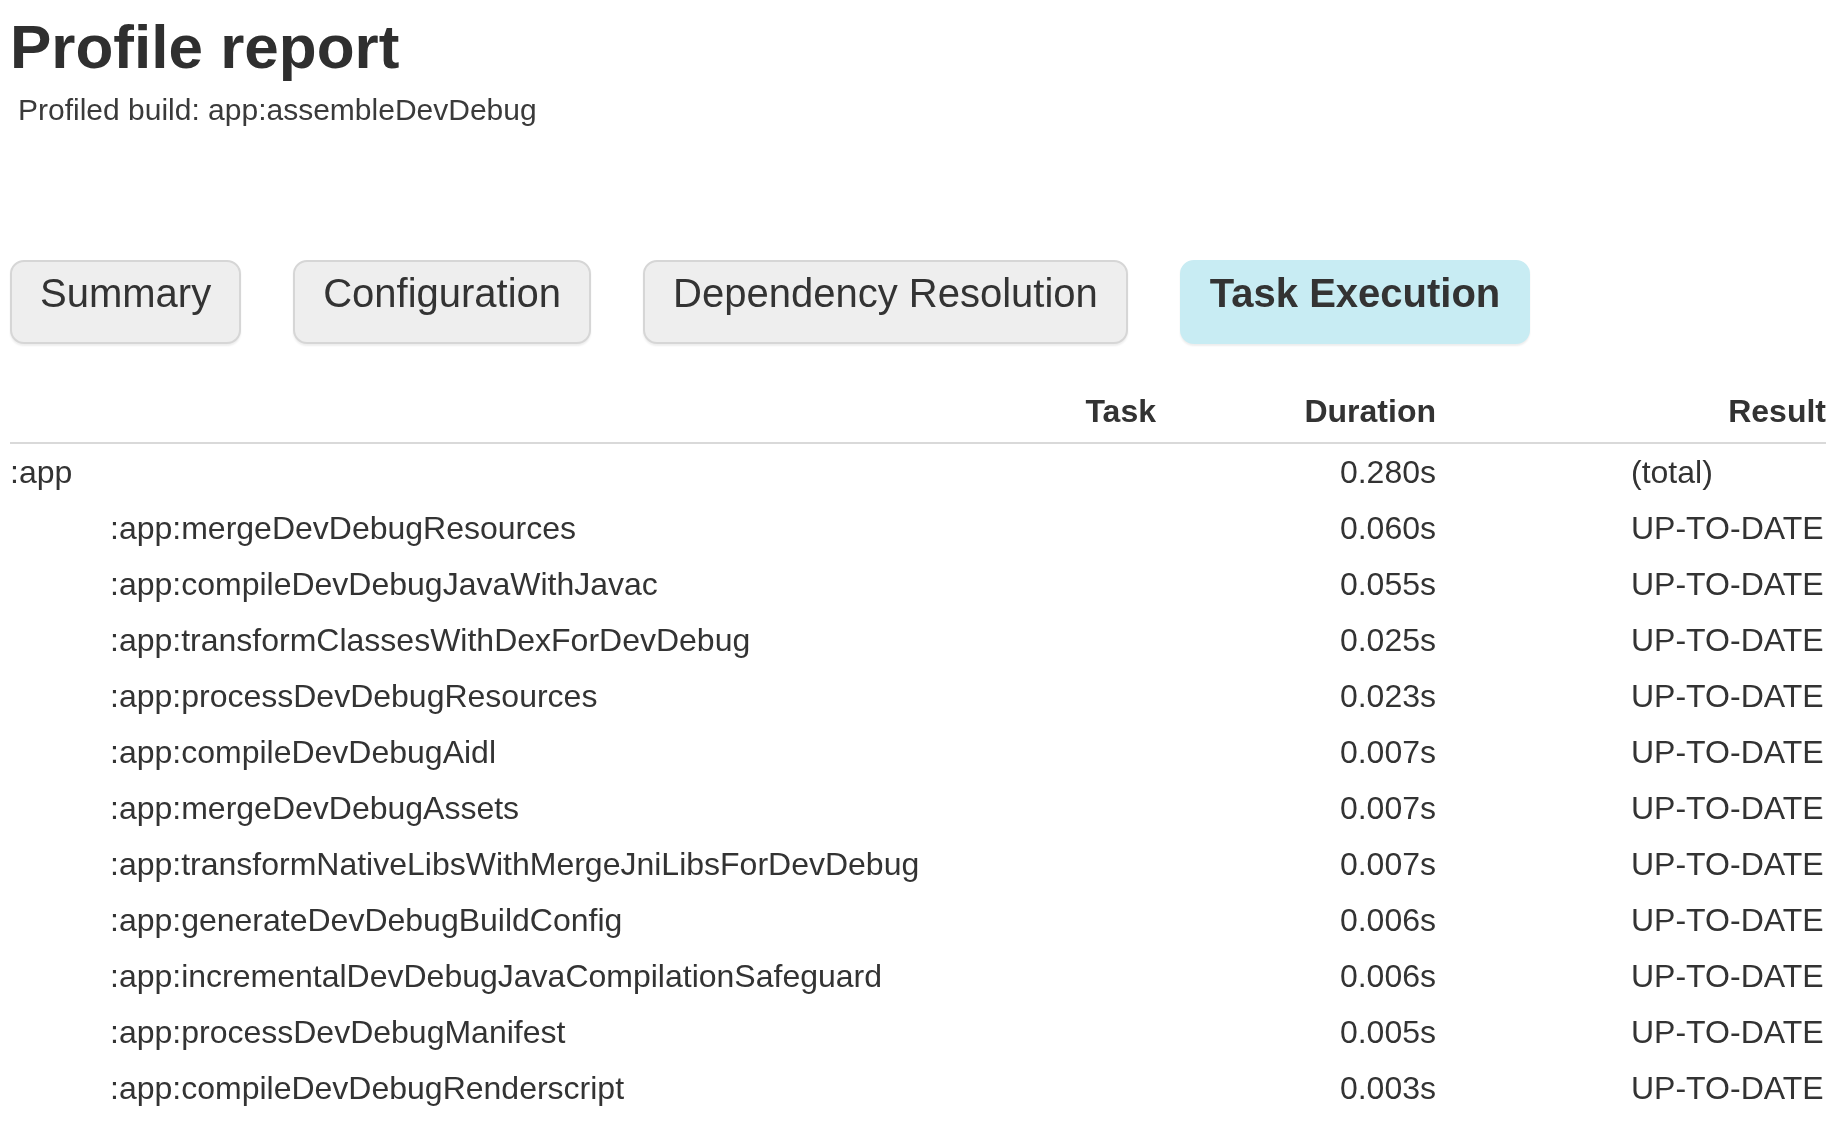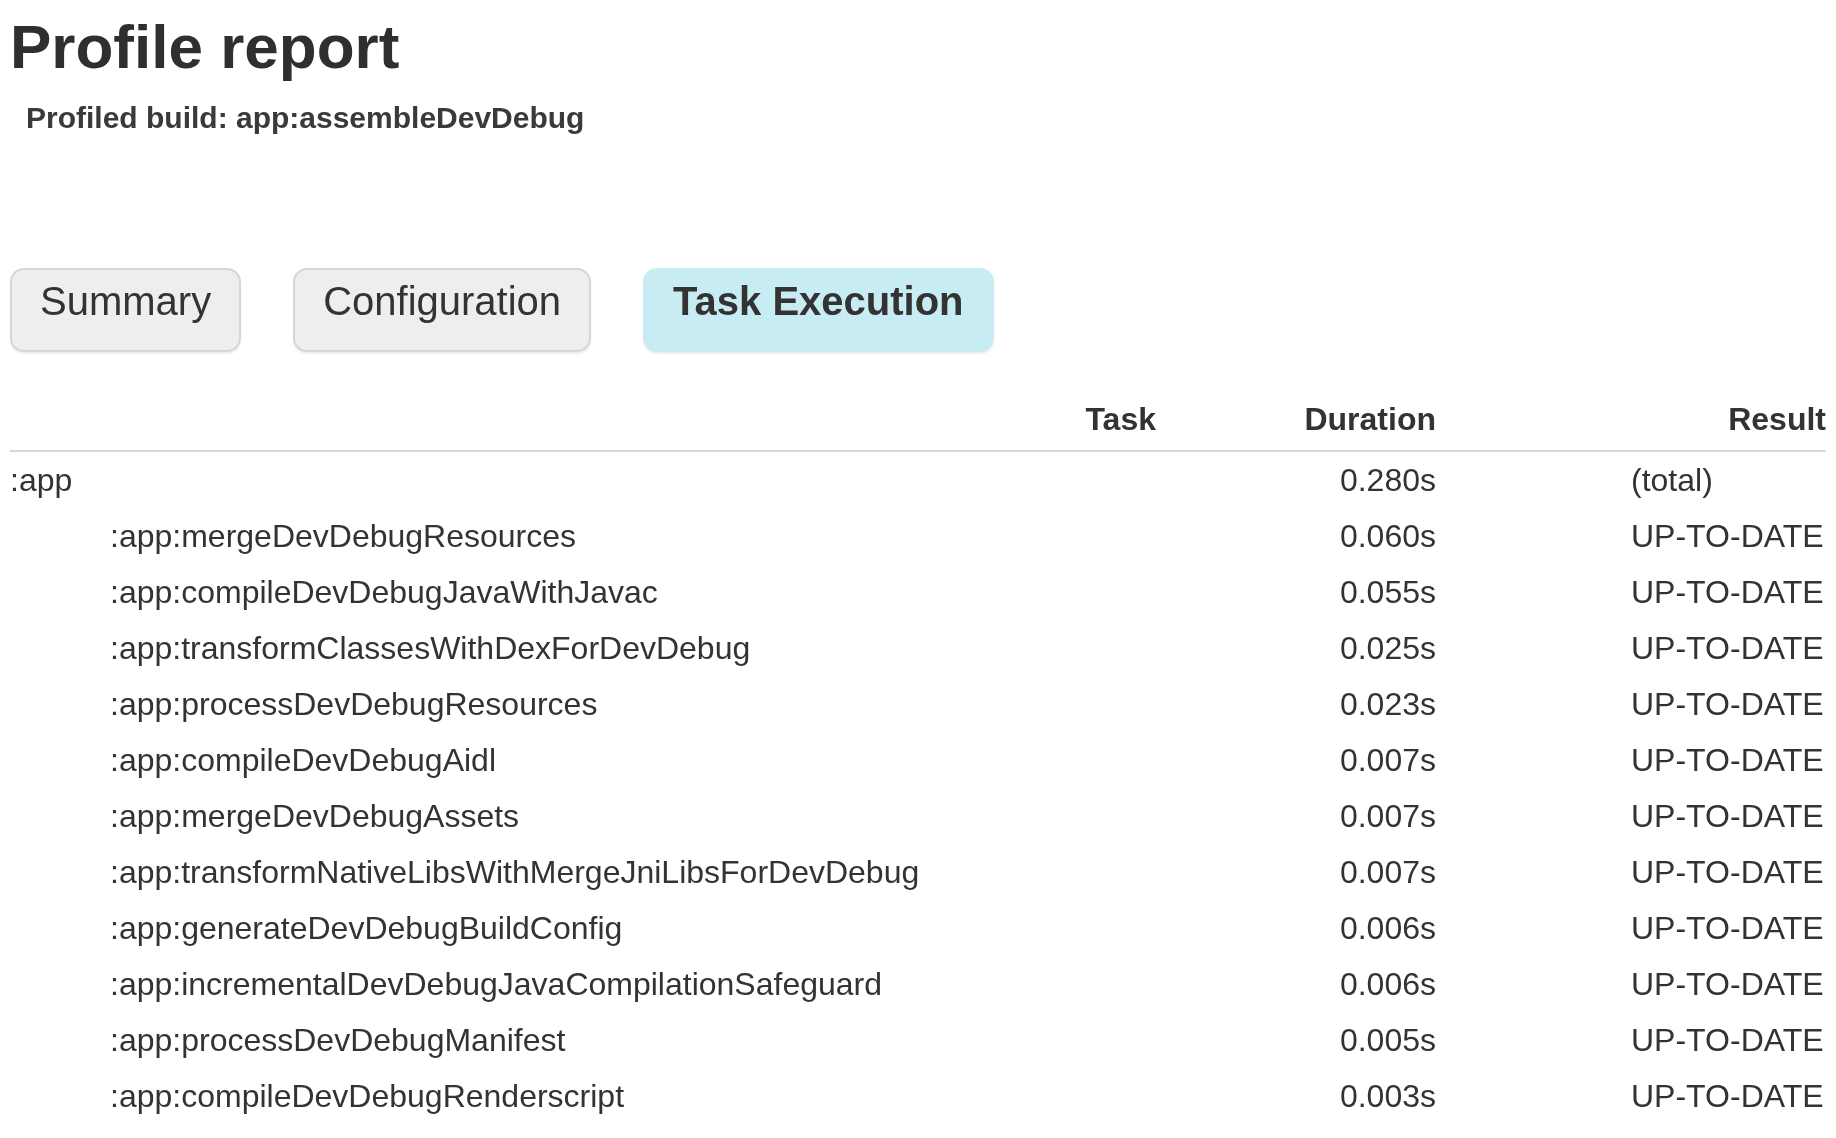--- a/index.html
+++ b/index.html
@@ -21,25 +21,24 @@
     overflow: hidden;
   }
   h1.page-title {
     margin: 10px 0 3px 0;
     font-size: 62px;
     line-height: 74px;
     font-weight: bold;
     color: #2f2f2f;
   }
   p.subtitle {
-    margin: 16px;
+    margin: 8px;
     font-size: 30px;
     line-height: 36px;
     color: #3a3a3a;
-    font-weight: bold;
   }
   .tab-bar {
     margin-top: 132px;
     display: flex;
     align-items: flex-start;
   }
   .tab {
     display: inline-block;
     height: 84px;
     line-height: 62px;
@@ -85,20 +84,21 @@
 </style>
 </head>
 <body>
 
 <h1 class="page-title">Profile report</h1>
 <p class="subtitle">Profiled build: app:assembleDevDebug</p>
 
 <nav class="tab-bar" id="tab-bar">
     <a class="tab">Summary</a>
     <a class="tab">Configuration</a>
+    <a class="tab">Dependency Resolution</a>
     <a class="tab active">Task Execution</a>
   </nav>
 
 <table class="task-table">
   <thead>
     <tr>
       <th class="col-task">Task</th>
       <th class="col-duration">Duration</th>
       <th class="col-result">Result</th>
     </tr>

